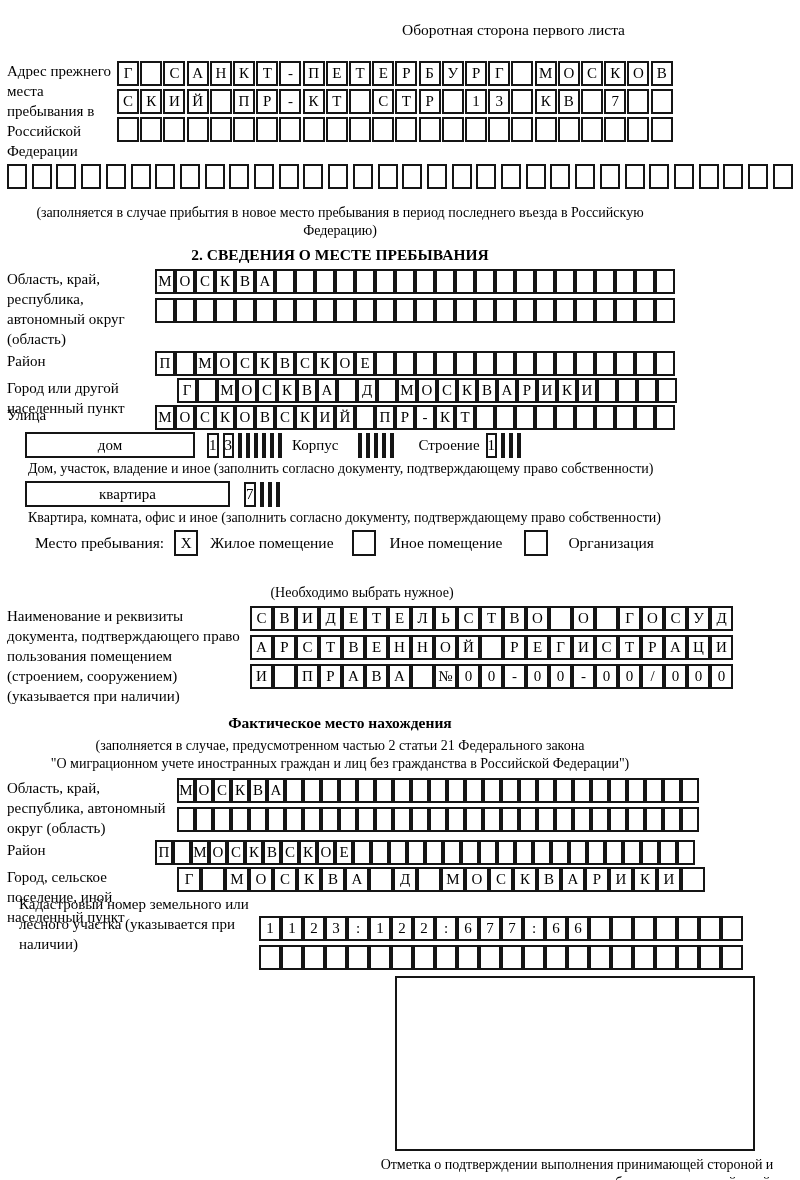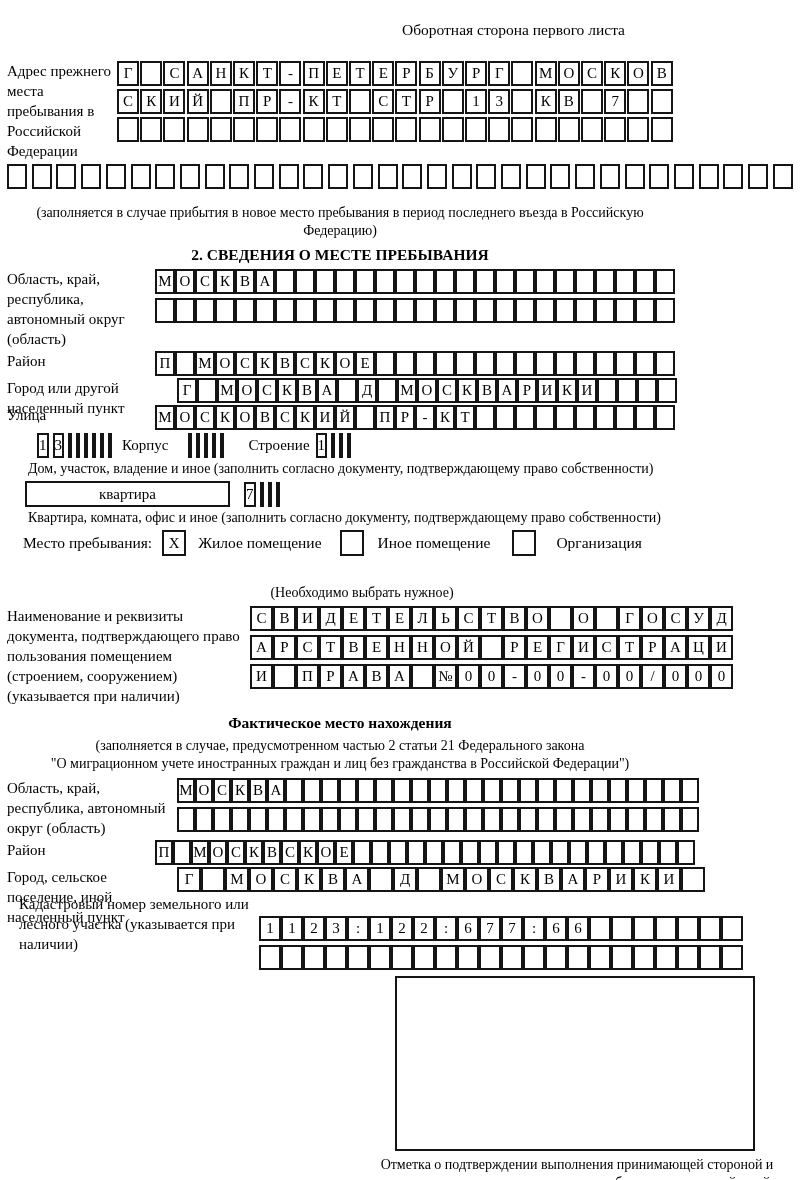--- a/index.html
+++ b/index.html
@@ -32,21 +32,21 @@
   .cap.center { text-align:center; }
   .cap.indent { margin-left:21px; margin-top:2px; margin-bottom:3px; }
 
   .h-sec { text-align:center; font-weight:bold; font-size:15.5px; margin:6px 0 5px 0; }
 
   .formbox { border:2px solid #151515; height:26px; display:flex; align-items:center;
     justify-content:center; font-size:15px; flex:none; }
   .house-row { margin-left:18px; align-items:center; }
   .inl { font-size:15px; line-height:26px; flex:none; }
 
-  .chk-row { display:flex; align-items:center; margin-left:16px; margin-top:3px; font-size:15.5px; }
+  .chk-row { display:flex; align-items:center; margin-left:28px; margin-top:3px; font-size:15.5px; }
   .chk { width:24px; height:26px; border:2px solid #151515; display:flex; flex:none;
     align-items:center; justify-content:center; font-size:15px; }
 
   .mark-box { width:360px; height:175px; border:2px solid #151515; margin:6px 0 5px 388px; }
   .mark-cap { margin-left:345px; width:450px; text-align:center; font-size:14px; line-height:17.5px; }
 
   .fact-caps { text-align:center; font-size:14px; line-height:18px; margin-bottom:5px; }
   .cad-stack { margin-top:22px; }
 </style>
 </head>
@@ -328,20 +328,21 @@
         <span class="cell"></span>
         <span class="cell"></span>
         <span class="cell"></span>
         <span class="cell"></span>
         <span class="cell"></span>
         <span class="cell"></span>
       </div>
   </div>
 
   <div class="frow house-row">
+    <div class="formbox" style="width:170px;">дом</div>
     <div class="cellgroup" style="margin-left:12px;">
         <span class="cell">1</span>
         <span class="cell">3</span>
         <span class="cell"></span>
         <span class="cell"></span>
         <span class="cell"></span>
         <span class="cell"></span>
         <span class="cell"></span>
         <span class="cell"></span>
       </div>

